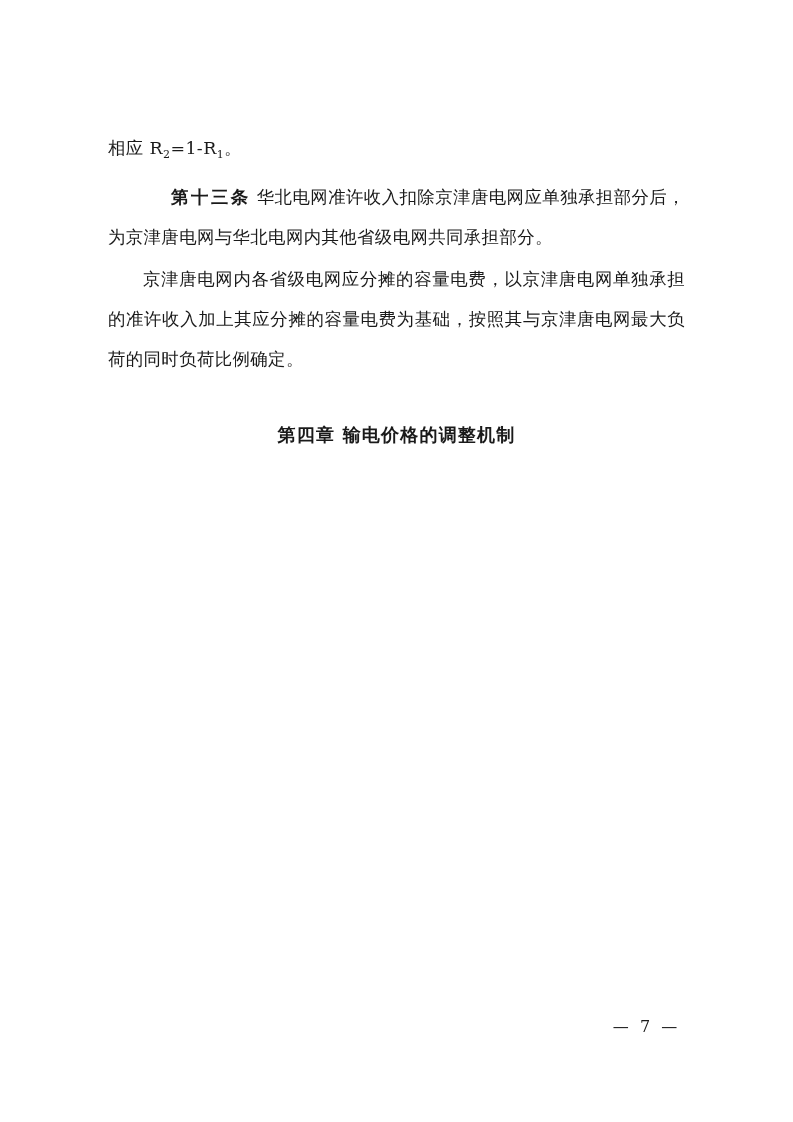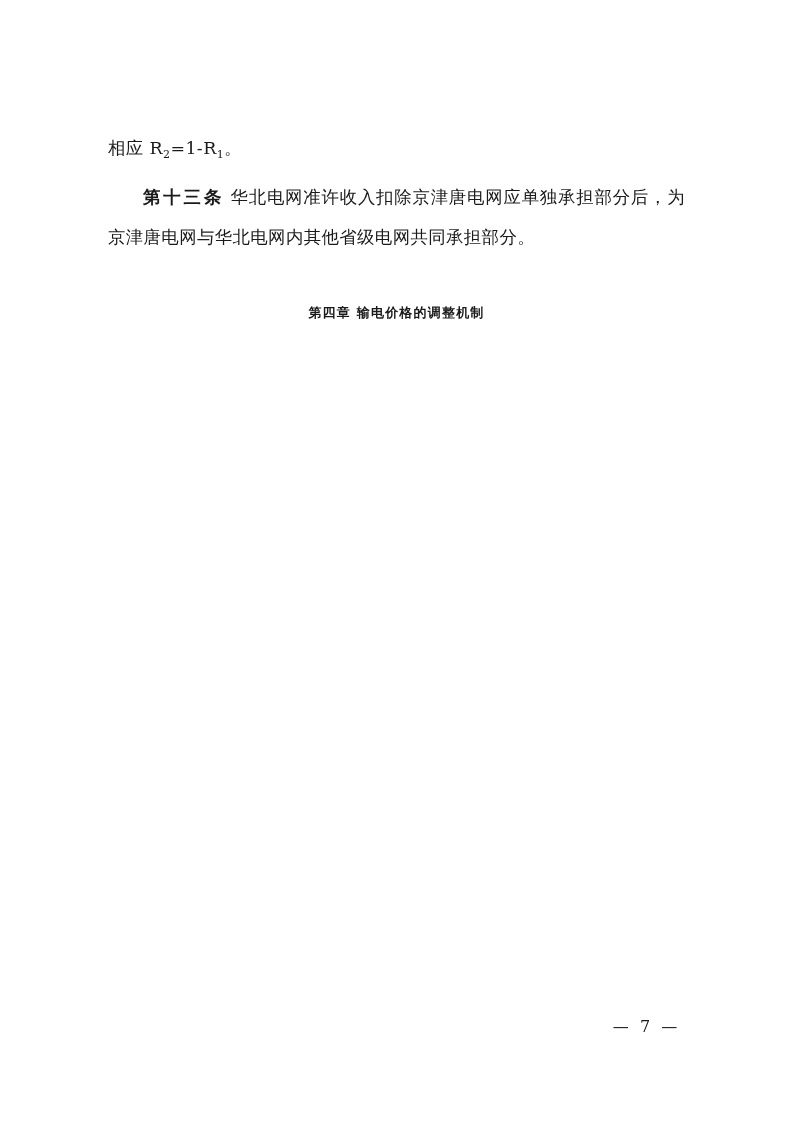--- a/index.html
+++ b/index.html
@@ -35,25 +35,26 @@
     text-justify: inter-ideograph;
     letter-spacing: 0.4px;
     text-indent: 0;
   }
   p.indent {
     text-indent: 35px;
   }
   .art-label {
     font-weight: bold;
     letter-spacing: 2.5px;
+    margin-left: 28px;
   }
   .chap-heading {
     margin: 0;
     padding: 34px 0 30px 0;
-    font-size: 13px;
+    font-size: 18px;
     font-weight: bold;
     text-align: center;
     letter-spacing: 1.2px;
     line-height: 40px;
   }
   .formula {
     font-family: "DejaVu Serif", "Liberation Serif", serif;
   }
   sub {
     font-size: 11px;
@@ -84,20 +85,21 @@
     <p class="para">
       <span class="formula">相应 </span><span class="formula">R</span><sub>2</sub><span class="formula">=1-R</span><sub>1</sub><span>。</span>
     </p>
 
     <p class="para indent">
       <span class="art-label">第十三条</span>&nbsp;<span>华北电网准许收入扣除京津唐电网应单独承担部分后，为京津唐电网与华北电网内其他省级电网共同承担部分。</span>
     </p>
 
 
 
+    <p class="para indent">京津唐电网内各省级电网应分摊的容量电费，以京津唐电网单独承担的准许收入加上其应分摊的容量电费为基础，按照其与京津唐电网最大负荷的同时负荷比例确定。</p>
 
 
 
     <h2 class="chap-heading">第四章  输电价格的调整机制</h2>
 
 
   </div>
 
   <div class="page-number">
     <span class="pn-inner">— 7 —</span>

